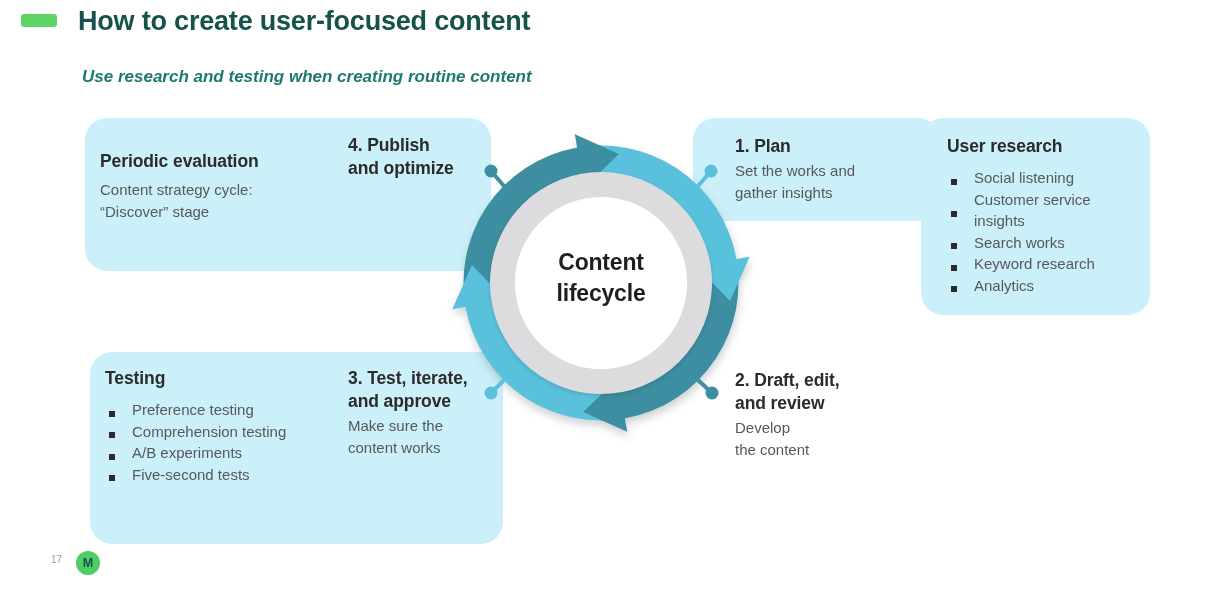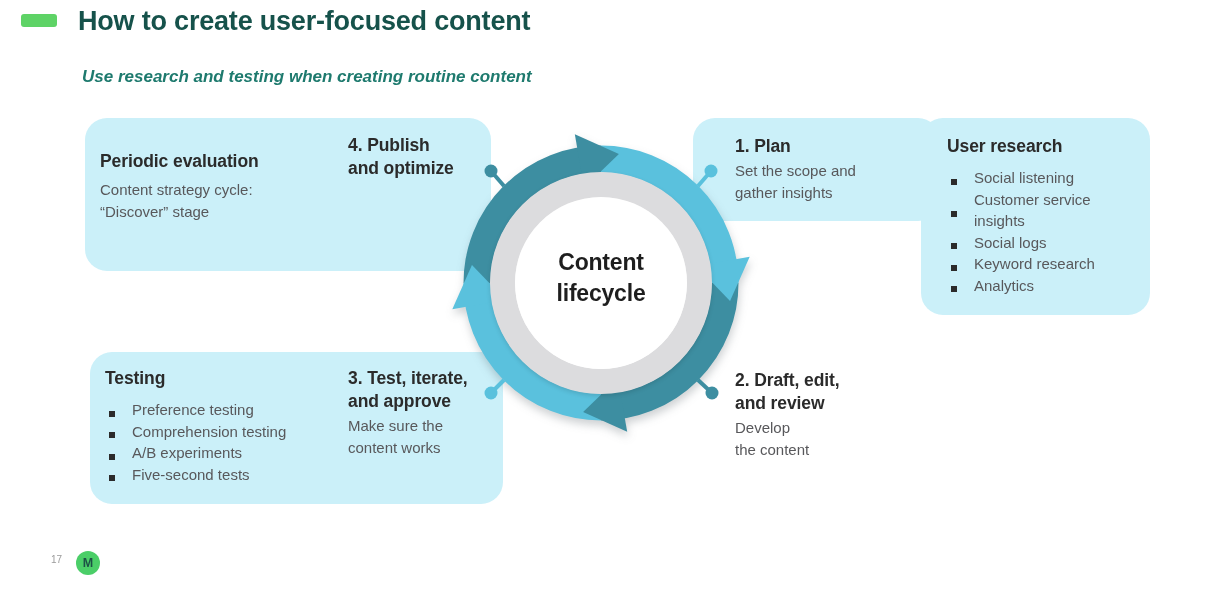--- a/index.html
+++ b/index.html
@@ -25,21 +25,21 @@
     position: absolute; left: 82px; top: 65px;
     font-size: 17px; font-weight: 700; color: #1e7a6e;
     line-height: 24px;
     font-style: italic;
   }
   .bluebox { position: absolute; background: #cbf0f9; border-radius: 22px; }
   .box-tl { left: 85px; top: 118px; width: 406px; height: 153px; }
   .box-tr { left: 693px; top: 118px; width: 457px; height: 197px; background: transparent; border-radius: 0; }
   .box-tr .part-a { position: absolute; left: 0; top: 0; width: 247px; height: 103px; background:#cbf0f9; border-radius: 22px; }
   .box-tr .part-b { position: absolute; left: 228px; top: 0; width: 229px; height: 197px; background:#cbf0f9; border-radius: 22px; }
-  .box-bl { left: 90px; top: 352px; width: 413px; height: 152px; }
+  .box-bl { left: 90px; top: 352px; width: 413px; height: 192px; }
   .col { position: absolute; }
   .bh {
     font-size: 17.5px; font-weight: 700; color: #2b2b2b;
     line-height: 23px; white-space: pre-line; letter-spacing: -0.1px;
   }
   .bb {
     font-size: 15px; color: #58585b; line-height: 22px;
     white-space: pre-line; margin-top: 6px;
   }
   ul.bullets { list-style: none; margin-top: 9px; }
@@ -87,37 +87,37 @@
       <div class="bh">4. Publish
 and optimize</div>
     </div>
   </div>
 
   <div class="bluebox box-tr">
     <div class="part-a"></div>
     <div class="part-b"></div>
     <div class="col" style="left:42px; top:17px; width:185px;">
       <div class="bh">1. Plan</div>
-      <div class="bb" style="margin-top:2px;">Set the scope and
+      <div class="bb" style="margin-top:2px;">Set the works and
 gather insights</div>
     </div>
     <div class="col" style="left:254px; top:17px; width:190px;">
       <div class="bh">User research</div>
       <ul class="bullets">
         <li>
             <span class="sq"></span>
             <span>Social listening</span>
           </li>
         <li>
             <span class="sq"></span>
             <span>Customer service insights</span>
           </li>
         <li>
             <span class="sq"></span>
-            <span>Social logs</span>
+            <span>Search works</span>
           </li>
         <li>
             <span class="sq"></span>
             <span>Keyword research</span>
           </li>
         <li>
             <span class="sq"></span>
             <span>Analytics</span>
           </li>
       </ul>

